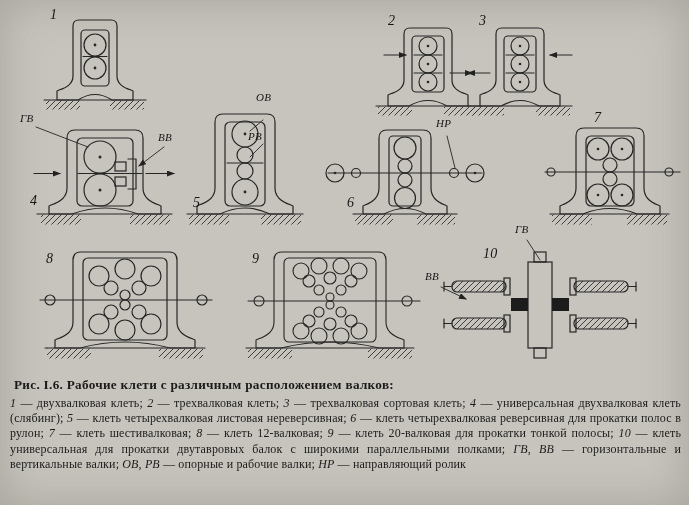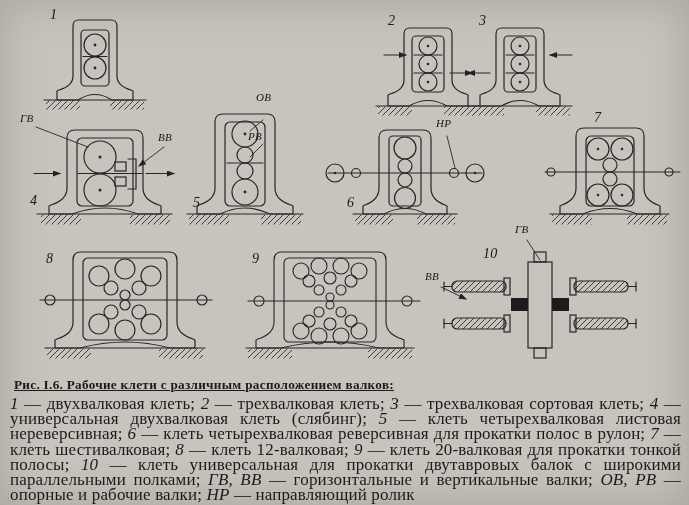--- a/index.html
+++ b/index.html
@@ -24,24 +24,23 @@
     letter-spacing: 0.3px;
     white-space: nowrap;
   }
   .fig-label.small { font-size: 11px; }
   .caption { position:absolute; left:10px; top:377px; width:671px; }
   .caption-title {
     font-size: 13.2px;
     font-weight: bold;
     margin: 0 0 3px 4px;
     letter-spacing: 0.3px;
-    text-decoration: underline;
   }
   .caption-body {
-    font-size: 17px;
+    font-size: 12px;
     line-height: 15.2px;
     text-align: justify;
     margin: 0;
     letter-spacing: 0.15px;
   }
   .caption-body em { font-style: italic; }
 </style>
 </head>
 <body>
 

